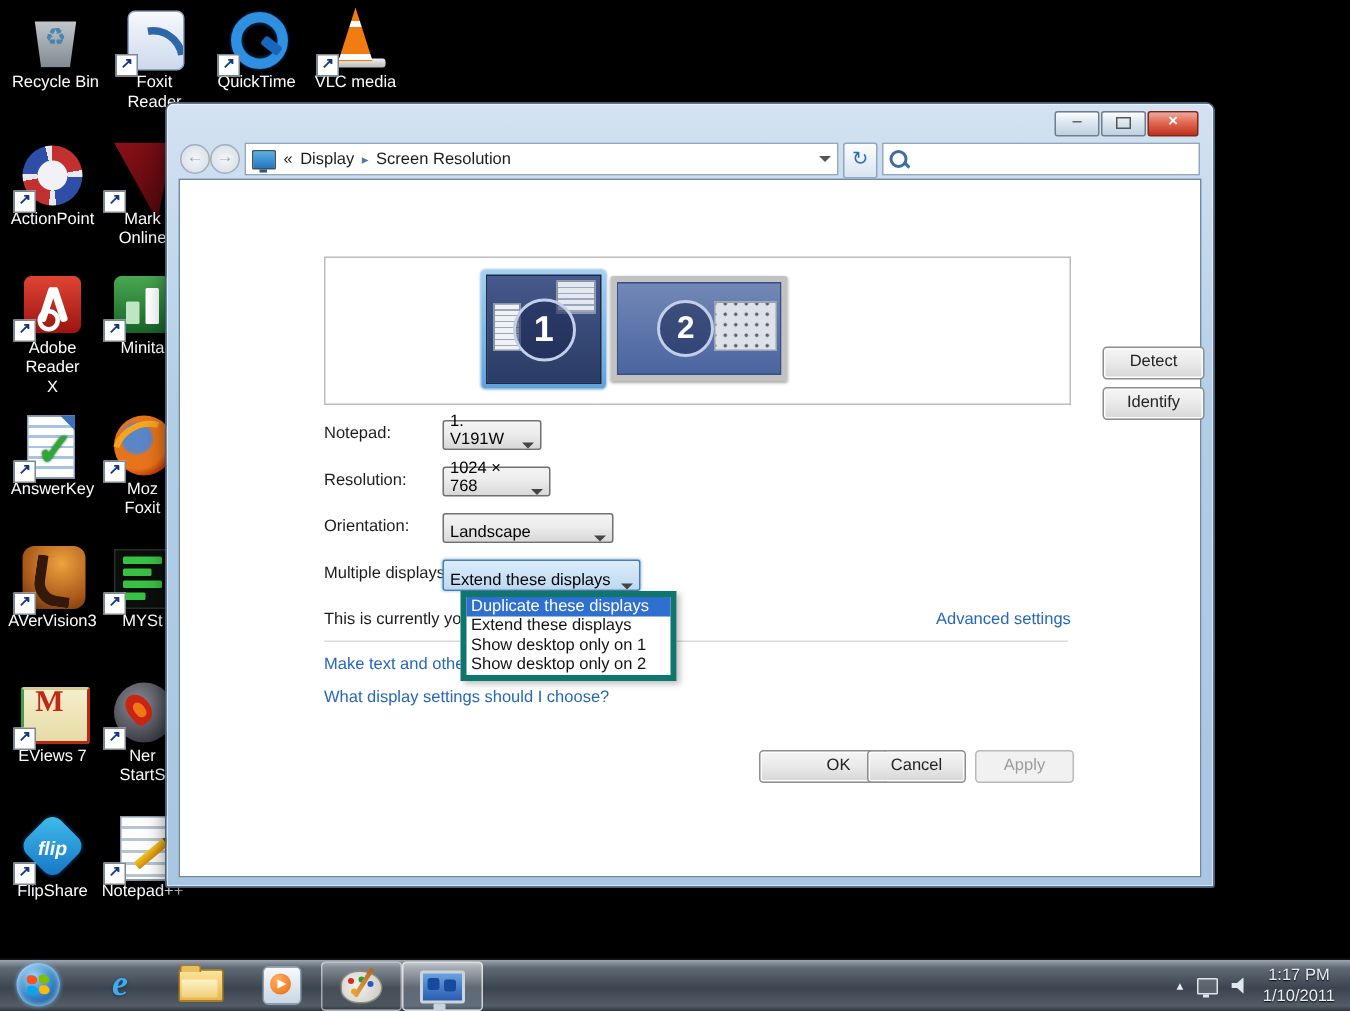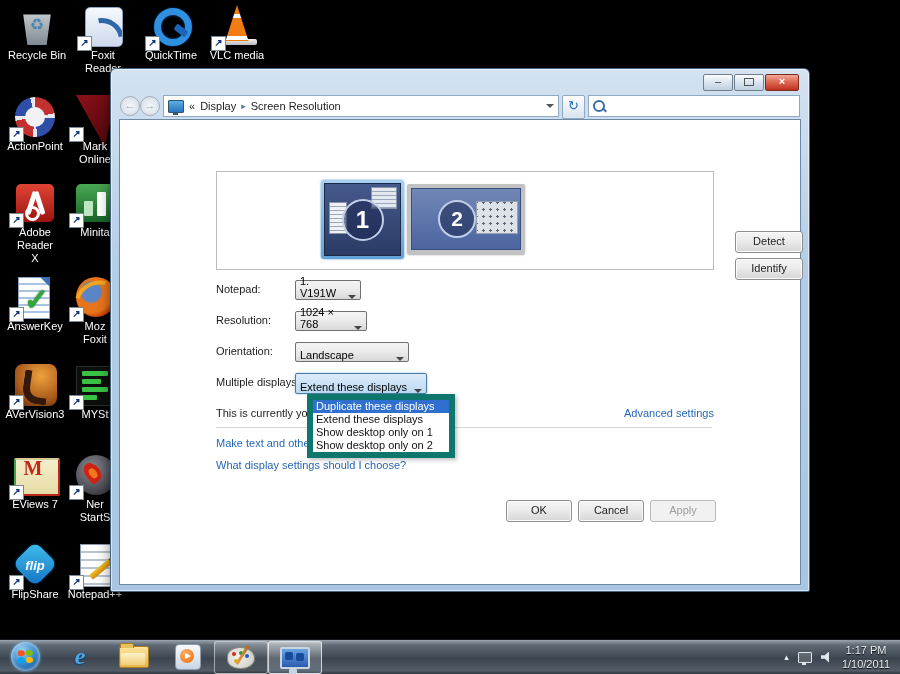--- a/index.html
+++ b/index.html
@@ -161,37 +161,37 @@
   #mon2{position:absolute;left:190px;top:12px;width:118px;height:70px;border:4px solid #c2c2c2;border-radius:2px;
      background:linear-gradient(#7288b6,#4a64a0);box-sizing:border-box;box-shadow:inset 0 0 0 1px #39507e,0 1px 2px #00000055;}
   #mon2 .numcirc{width:34px;height:34px;line-height:34px;font-size:21px;left:42%;}
   .keypad{position:absolute;right:3px;top:13px;width:40px;height:31px;background:#dde2e8;border:1px solid #99a2ac;
      background-image:radial-gradient(#5a6470 1.1px,transparent 1.4px);background-size:7px 7px;background-position:3px 4px;}
 
   .winbtn{position:absolute;height:20px;border:1px solid #8e8e8e;border-radius:3px;font-size:11px;color:#222;
      background:linear-gradient(#f5f5f5,#ebebeb 45%,#d6d6d6);text-align:center;line-height:18px;box-shadow:inset 0 0 0 1px #fcfcfc;}
   #btn-detect{left:518px;top:59px;width:66px;}
   #btn-identify{left:518px;top:86px;width:66px;}
-  #btn-ok{left:386px;top:380px;width:64px;}
+  #btn-ok{left:386px;top:380px;width:64px;padding-left:20px;}
   #btn-cancel{left:458px;top:380px;width:64px;}
   #btn-apply{left:530px;top:380px;width:64px;color:#9c9c9c;background:#f1f1f1;border-color:#b9b9b9;box-shadow:none;}
 
   .flabel{position:absolute;left:96px;font-size:11px;color:#1c1c1c;}
   #lbl-display{top:163px}#lbl-res{top:194px}#lbl-orient{top:225px}#lbl-multi{top:256px}
 
   .sel{position:absolute;left:175px;height:20px;border:1px solid #707070;border-radius:2px;box-sizing:border-box;
      background:linear-gradient(#f4f4f4,#ececec 45%,#d8d8d8);display:flex;align-items:flex-end;
      font-size:11px;color:#000;padding:0 4px;}
   .sel .caret{margin-left:auto;width:0;height:0;border-left:4px solid transparent;border-right:4px solid transparent;border-top:4px solid #444;}
   #sel-display{top:160px;width:66px;}
   #sel-res{top:191px;width:72px;}
   #sel-orient{top:222px;width:114px;}
   #sel-multi{top:253px;width:132px;height:21px;background:linear-gradient(#dcecfb,#bcd9f2);border-color:#4a7ca8;box-shadow:0 0 2px #7cb2dc;}
 
-  #droplist{position:absolute;left:187px;top:274px;width:136px;background:#fff;border:6px solid #0f766e;z-index:50;
+  #droplist{position:absolute;left:187px;top:274px;width:136px;background:#fff;border:4px solid #0f766e;z-index:50;
      box-shadow:2px 2px 4px rgba(0,0,0,.25);}
   #droplist .opt{font-size:11px;line-height:13px;padding:0 3px;color:#111;white-space:nowrap;}
   #droplist .opt.hl{background:#2e6fd0;color:#fff;}
 
   .ctext{position:absolute;font-size:11px;color:#1c1c1c;}
   .clink{position:absolute;font-size:11px;color:#2667b6;}
   #infotext{left:96px;top:287px;}
   #advlink{left:504px;top:287px;}
   #divider{position:absolute;left:96px;top:307px;width:496px;border-top:1px solid #d9d9d9;}
   #makelink{left:96px;top:317px;}

